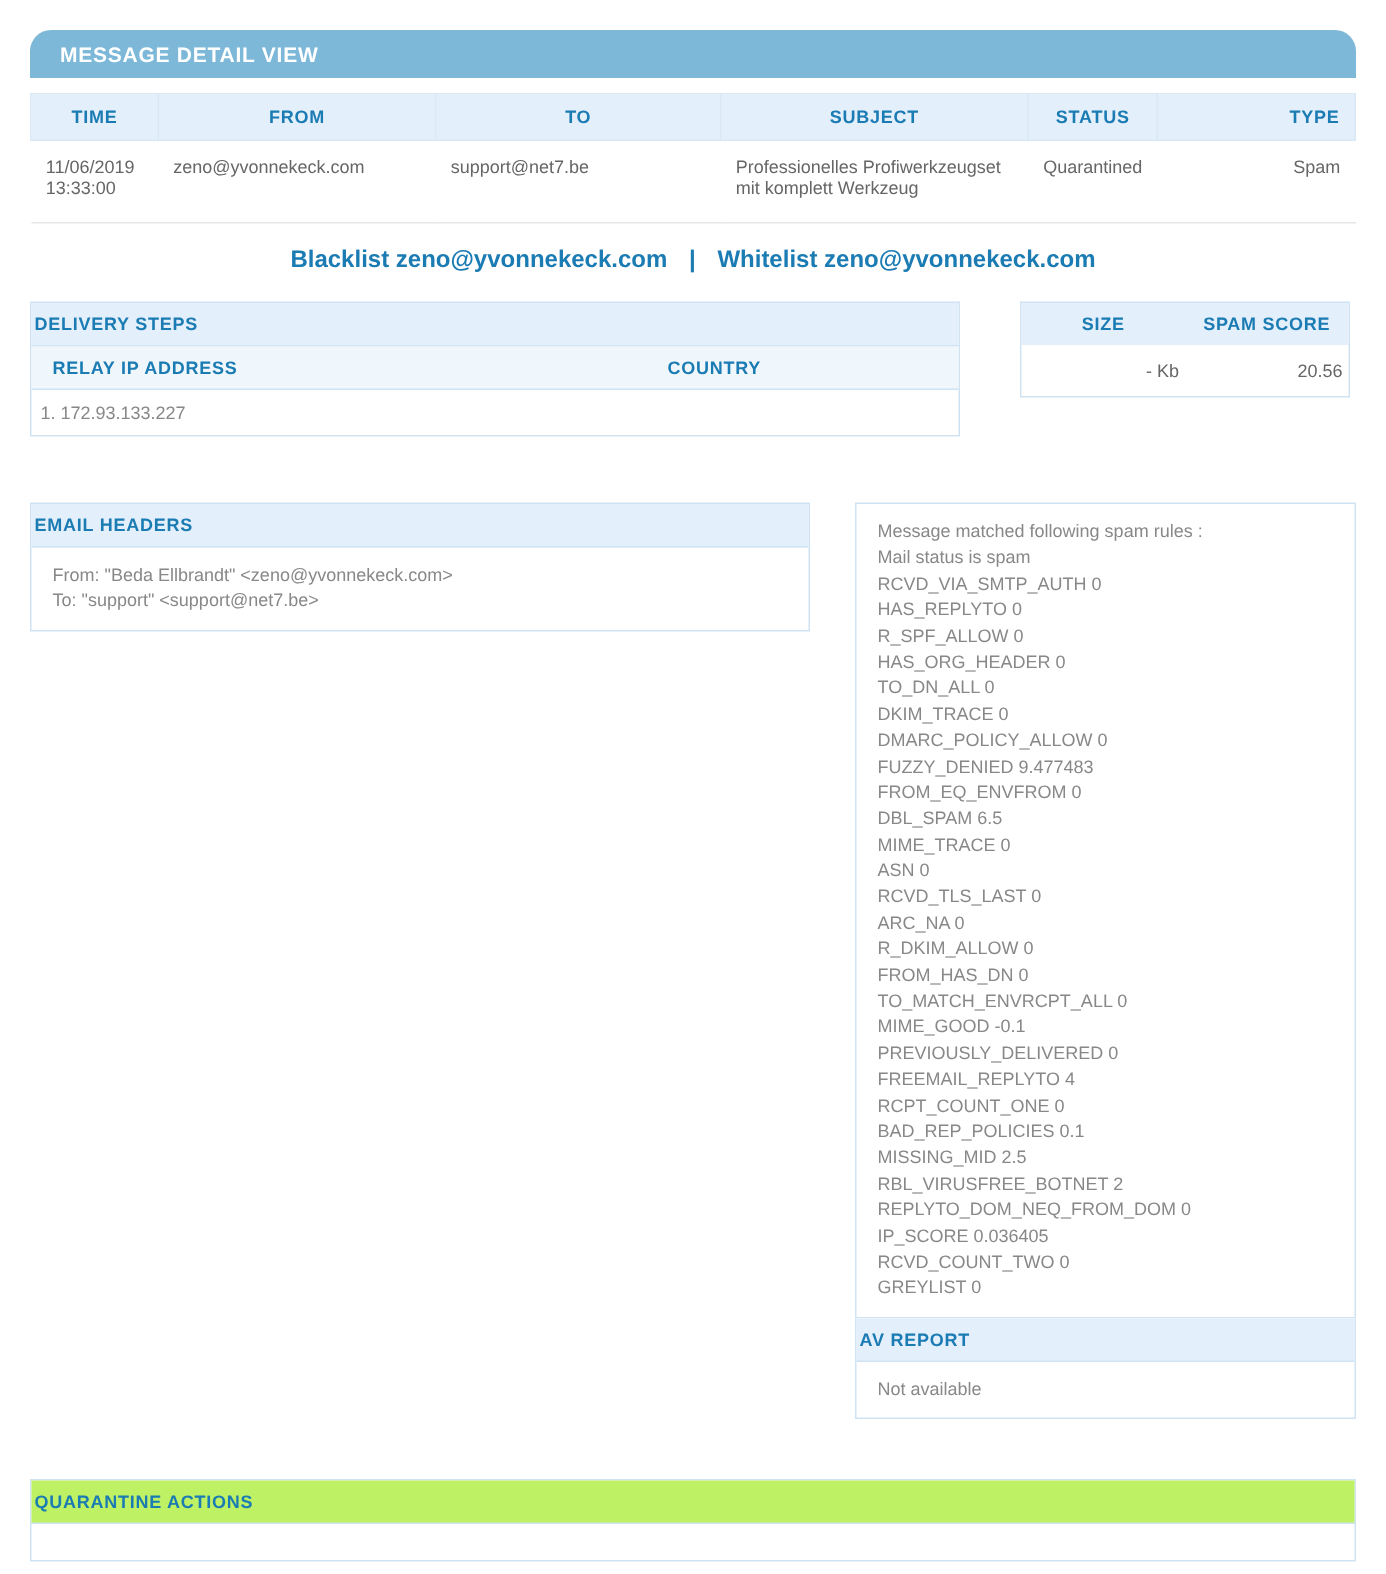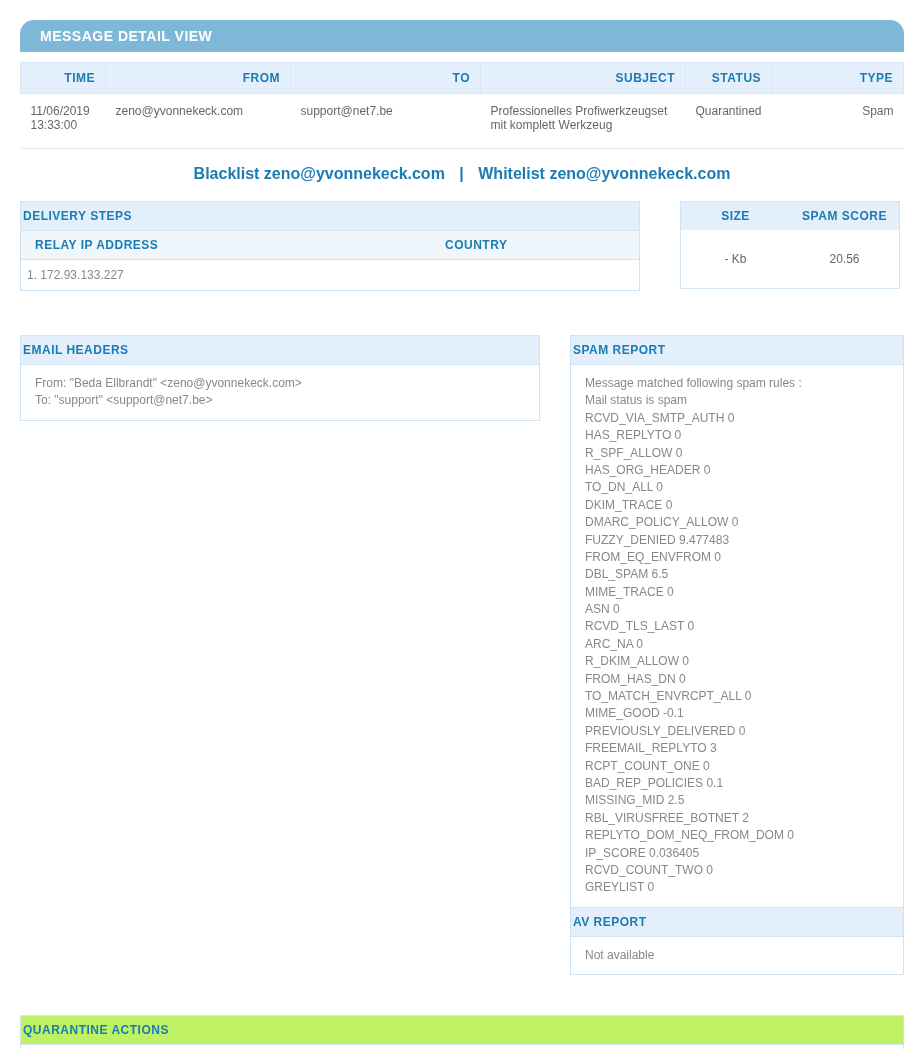--- a/index.html
+++ b/index.html
@@ -24,21 +24,21 @@
   table.msg {
     width: 100%;
     border-collapse: collapse;
     margin-top: 10px;
   }
   table.msg thead th {
     background: #e3effb;
     color: #1b7bb3;
     font-weight: bold;
     font-size: 12px;
-    text-align: right;
+    text-align: center;
     padding: 8px 10px;
     border: 1px solid #d9e8f5;
     letter-spacing: 0.5px;
   }
   table.msg tbody td {
     padding: 10px 10px 16px 10px;
     border-bottom: 1px solid #e6e6e6;
     vertical-align: top;
     color: #666;
   }
@@ -84,21 +84,21 @@
   }
   .delivery .subhead .relay { flex: 1; }
   .delivery .subhead .country { width: 180px; }
   .scorebox { width: 220px; border: 1px solid #cfe3f3; }
   .scorebox .shead {
     display: flex; background: #e3effb; color: #1b7bb3; font-weight: bold;
     font-size: 12px; letter-spacing: 0.5px;
   }
   .scorebox .shead > div { flex: 1; text-align: center; padding: 7px 4px; }
   .scorebox .sbody { display: flex; }
-  .scorebox .sbody > div { flex: 1; text-align: center; padding: 22px 4px; color: #666; }
+  .scorebox .sbody > div { flex: 1; text-align: right; padding: 10px 4px; color: #666; }
   .two-col { display: flex; gap: 30px; margin-top: 44px; align-items: flex-start; }
   .two-col .left { width: 520px; }
   .two-col .right { flex: 1; }
   .spam-report .pbody, .headers .pbody, .av .pbody { font-size: 12px; line-height: 1.45; }
   .spam-report .pbody .rule { white-space: nowrap; }
   .qa { margin-top: 40px; border: 1px solid #cfe3f3; }
   .qa .phead { background: #bef264; }
   .qa .pbody { padding: 10px 14px 14px 8px; color: #888; }
 </style>
 </head>
@@ -162,21 +162,20 @@
     <div class="panel headers">
       <div class="phead">EMAIL HEADERS</div>
       <div class="pbody">
         <div>From: "Beda Ellbrandt" &lt;zeno@yvonnekeck.com&gt;</div>
         <div>To: "support" &lt;support@net7.be&gt;</div>
       </div>
     </div>
   </div>
   <div class="right">
     <div class="panel spam-report">
-      <div class="phead">SPAM REPORT</div>
       <div class="pbody">
         <div>Message matched following spam rules :</div>
         <div>Mail status is spam</div>
         <div id="spam-rules">
             <div class="rule">RCVD_VIA_SMTP_AUTH   0</div>
             <div class="rule">HAS_REPLYTO   0</div>
             <div class="rule">R_SPF_ALLOW   0</div>
             <div class="rule">HAS_ORG_HEADER   0</div>
             <div class="rule">TO_DN_ALL   0</div>
             <div class="rule">DKIM_TRACE   0</div>
@@ -186,21 +185,21 @@
             <div class="rule">DBL_SPAM   6.5</div>
             <div class="rule">MIME_TRACE   0</div>
             <div class="rule">ASN   0</div>
             <div class="rule">RCVD_TLS_LAST   0</div>
             <div class="rule">ARC_NA   0</div>
             <div class="rule">R_DKIM_ALLOW   0</div>
             <div class="rule">FROM_HAS_DN   0</div>
             <div class="rule">TO_MATCH_ENVRCPT_ALL   0</div>
             <div class="rule">MIME_GOOD   -0.1</div>
             <div class="rule">PREVIOUSLY_DELIVERED   0</div>
-            <div class="rule">FREEMAIL_REPLYTO   3</div>
+            <div class="rule">FREEMAIL_REPLYTO   4</div>
             <div class="rule">RCPT_COUNT_ONE   0</div>
             <div class="rule">BAD_REP_POLICIES   0.1</div>
             <div class="rule">MISSING_MID   2.5</div>
             <div class="rule">RBL_VIRUSFREE_BOTNET   2</div>
             <div class="rule">REPLYTO_DOM_NEQ_FROM_DOM   0</div>
             <div class="rule">IP_SCORE   0.036405</div>
             <div class="rule">RCVD_COUNT_TWO   0</div>
             <div class="rule">GREYLIST   0</div>
           </div>
       </div>

